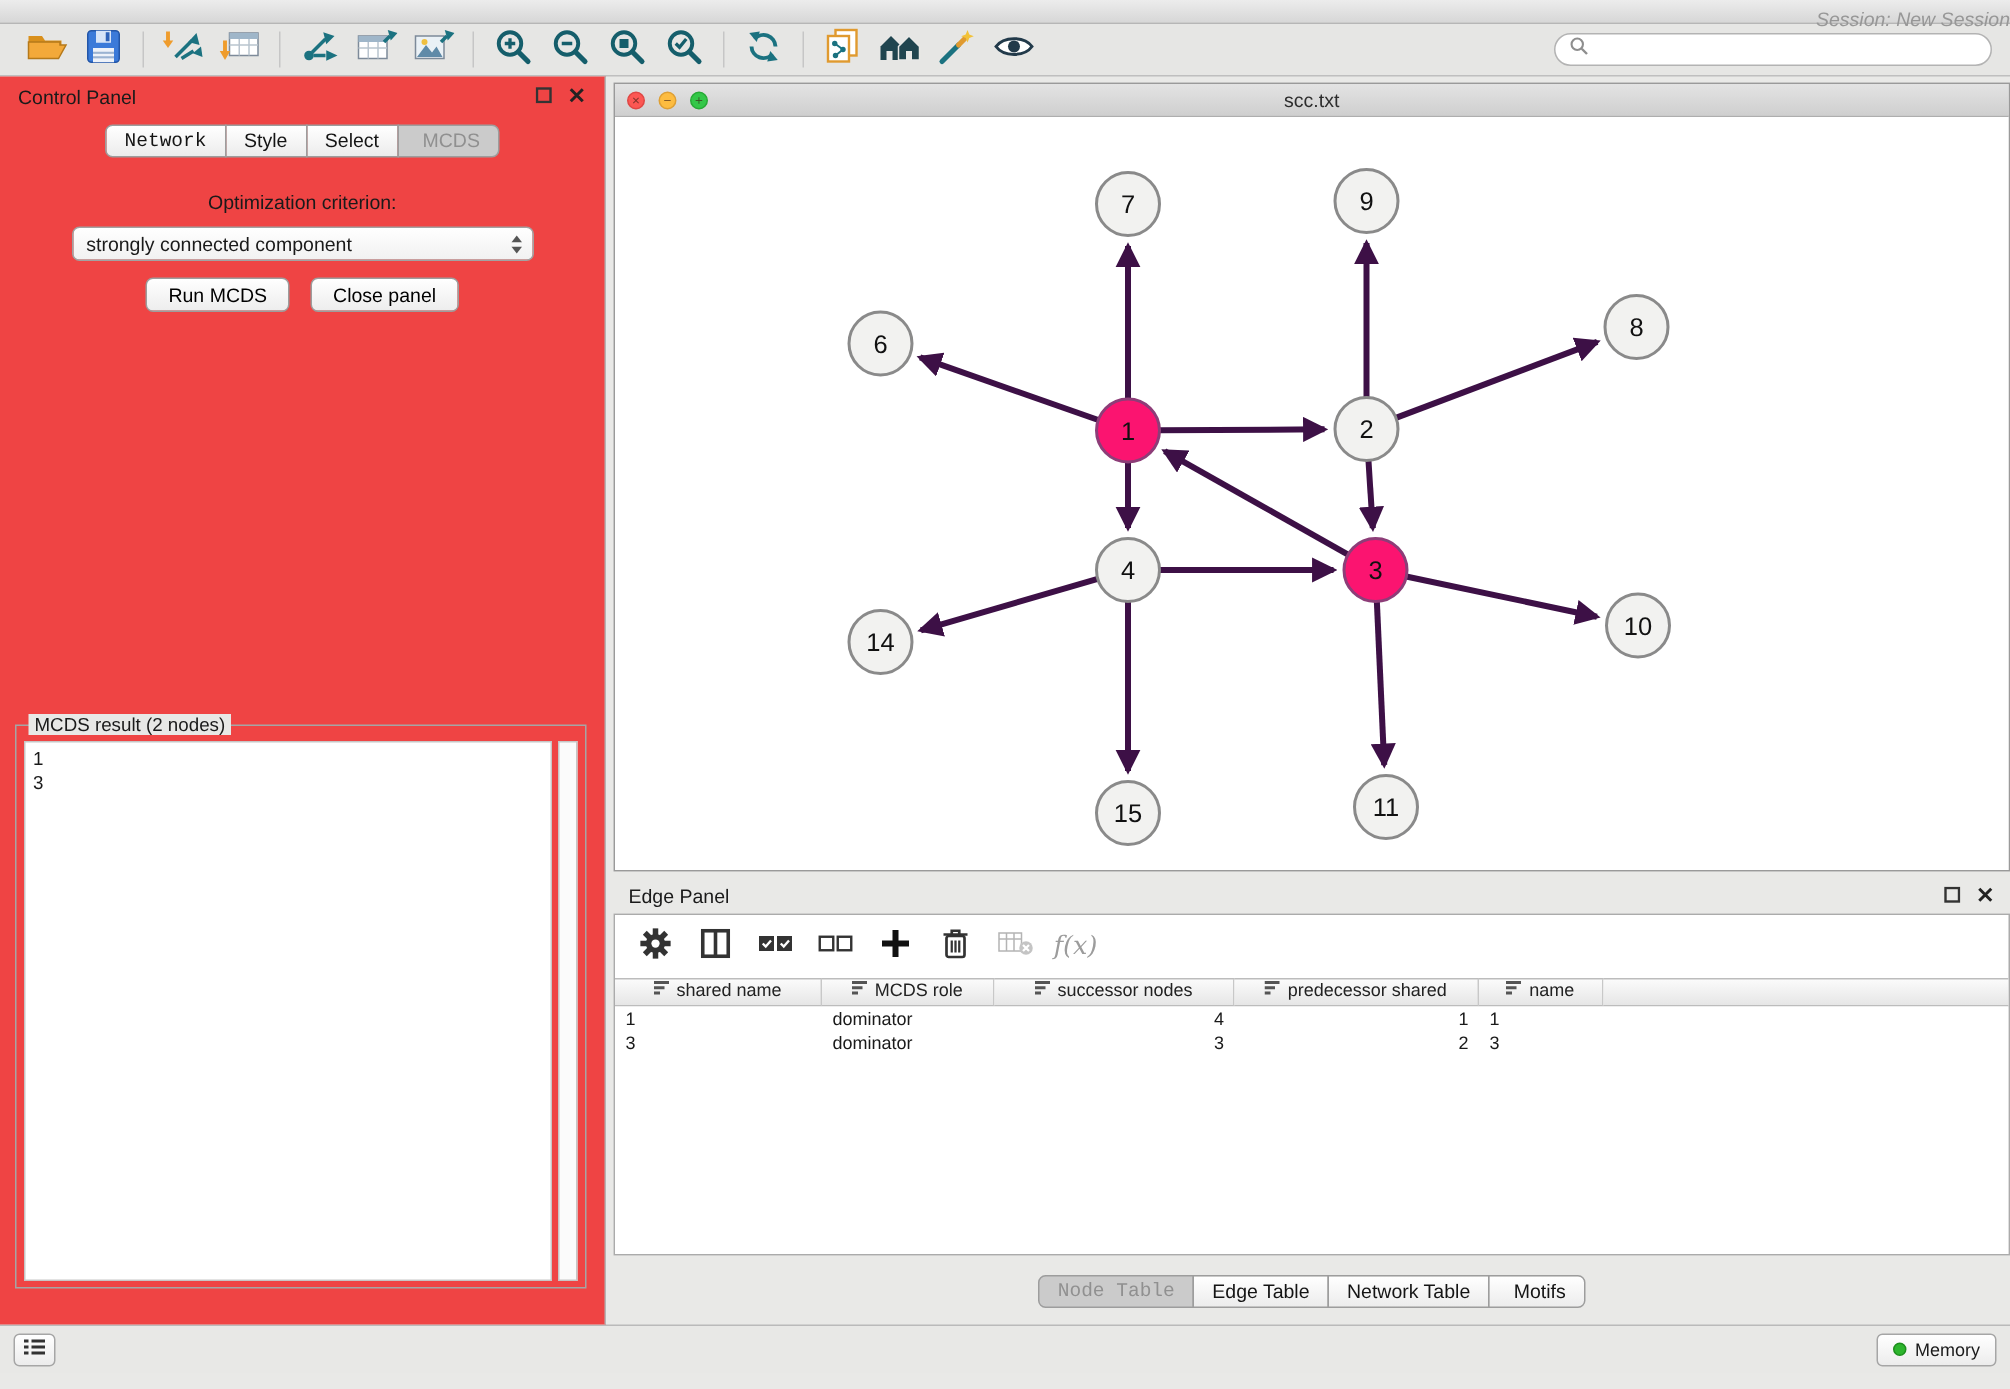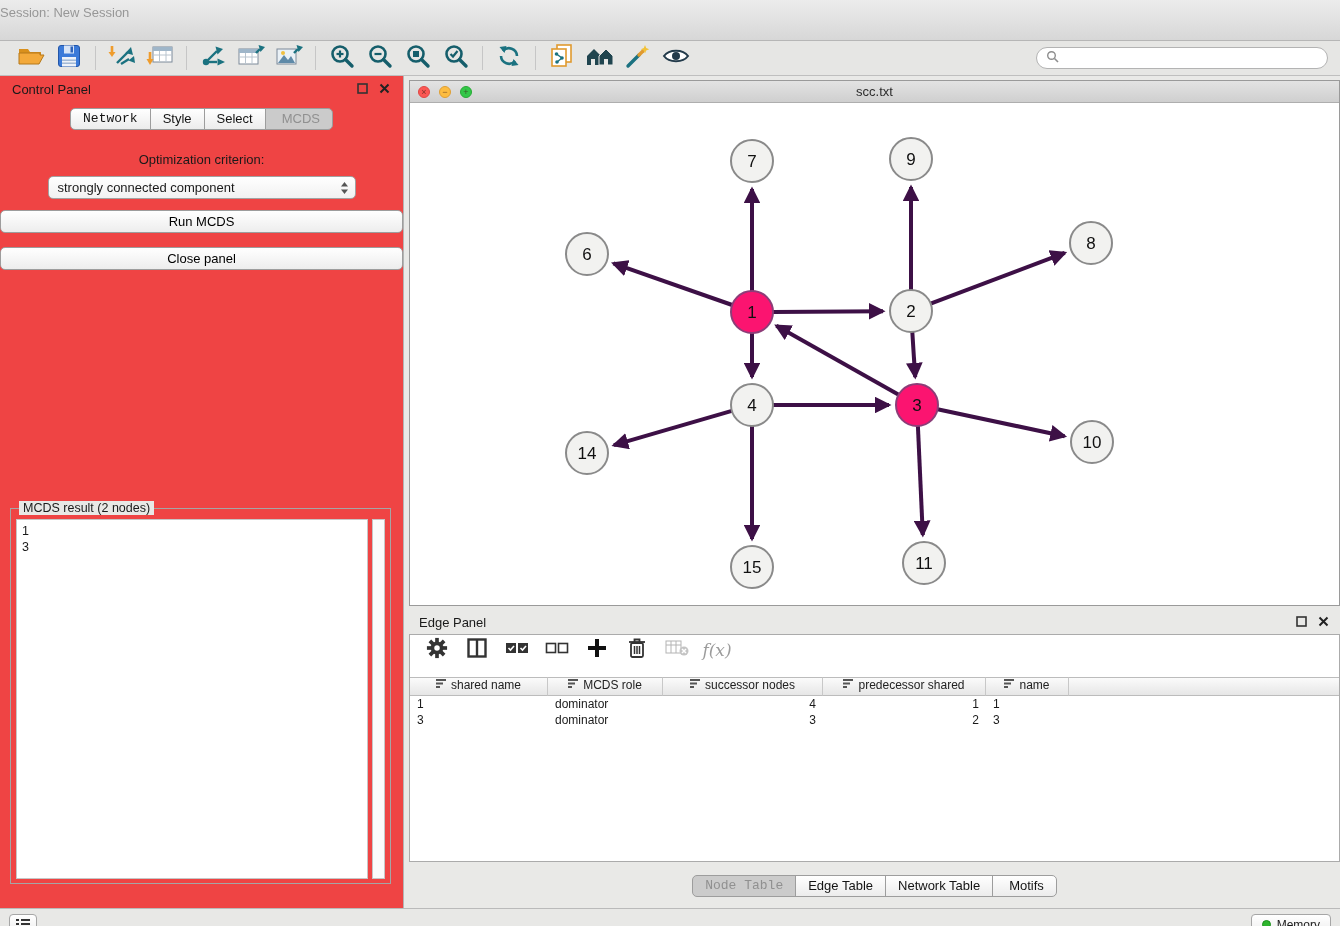--- a/index.html
+++ b/index.html
@@ -1,21 +1,21 @@
 <!DOCTYPE html>
 <html><head>
 <meta charset="utf-8">
 <style>
   * { margin:0; padding:0; box-sizing:border-box; }
   html,body { width:1340px; height:926px; overflow:hidden; }
   body { font-family:"Liberation Sans", sans-serif; background:#e9e9e7; color:#1a1a1a; }
 
   
-  .titlebar { height:41px; background:linear-gradient(#ececec,#d7d7d7); border-bottom:1px solid #b6b6b6;
-    text-align:left; line-height:26px; font-size:13px; color:#979797; }
+  .titlebar { height:16px; background:linear-gradient(#ececec,#d7d7d7); border-bottom:1px solid #b6b6b6;
+    text-align:right; line-height:26px; font-size:13px; color:#979797;font-style:italic; }
 
   
   .toolbar { height:35px; background:#e6e6e4; border-bottom:1px solid #bfbfbf; display:flex; align-items:center; padding:0 12px; }
   .tbtn { width:38px; height:30px; display:flex; align-items:center; justify-content:center; cursor:default; }
   .tsep { width:1px; height:24px; background:#c6c6c6; margin:0 7px; }
   .searchbox { margin-left:auto; width:292px; height:22px; background:#fff; border:1px solid #b3b3b3;
     border-radius:12px; display:flex; align-items:center; padding:0 9px; gap:5px; }
   .searchbox input { border:none; outline:none; flex:1; font-size:12px; font-family:"Liberation Sans",sans-serif; background:transparent; }
 
   
@@ -30,21 +30,21 @@
   .seg { font-size:13px; padding:2px 12px; background:linear-gradient(#ffffff,#ececec); border:1px solid #9d9d9d;
     margin-left:-1px; line-height:16px; color:#141414; }
   .seg:first-child { border-radius:5px 0 0 5px; margin-left:0;font-family:Liberation Mono, monospace; }
   .seg:last-child { border-radius:0 5px 5px 0;padding-left:16px; }
   .seg-active { background:#cbcbcb; color:#909090; }
   .opt-label { text-align:center; font-size:13px; margin-top:22px; }
   .dd-row { display:flex; justify-content:center; margin-top:9px; }
   .dropdown { width:308px; height:23px; background:linear-gradient(#ffffff,#f1f1f1); border:1px solid #a2a2a2; border-radius:5px;
     display:flex; align-items:center; font-size:13px; padding:0 6px 0 9px; }
   .dropdown .dd-arrows { margin-left:auto; display:flex; align-items:center; }
-  .btn-row { display:flex; justify-content:center; gap:14px; margin-top:11px;flex-direction:column; }
+  .btn-row { display:flex; justify-content:center; gap:14px; margin-top:11px; }
   .pbtn { height:23px; padding:0 14px; font-size:13px; background:linear-gradient(#ffffff,#ededed);
     border:1px solid #9d9d9d; border-radius:5px; line-height:21px; }
   .result-box { position:absolute; left:10px; width:381px; top:432px; height:376px; border:1px solid #a5a5a5; }
   .result-legend { position:absolute; top:-8px; left:8px; background:#e8e8e6; padding:0 4px; font-size:12.5px; }
   .result-white { position:absolute; left:5px; right:22px; top:10px; bottom:4px; background:#fff; border:1px solid #c6c6c6;
     padding:3px 5px; font-size:12.5px; line-height:16px; overflow:hidden; }
   .result-scroll { position:absolute; right:5px; width:13px; top:10px; bottom:4px; background:#fbfbfb; border:1px solid #c6c6c6; }
 
   
   .right { flex:1; padding:4px 0 0 5px; display:flex; flex-direction:column; }
@@ -59,21 +59,21 @@
   .light.yellow { background:#fdbc40; border:1px solid #de9f34; }
   .light.green { background:#33c748; border:1px solid #27aa35; }
   .net-canvas { flex:1; position:relative; background:#fff; }
   .net-canvas svg { position:absolute; left:0; top:0; }
   .net-canvas svg text { font-family:"Liberation Sans",sans-serif; }
 
   
   .table-panel { margin-top:4px; height:294px; display:flex; flex-direction:column; }
   .tp-header { height:24px; display:flex; align-items:center; padding:0 10px; font-size:13px; }
   .tp-body { height:228px; background:#fff; border:1px solid #ababab; display:flex; flex-direction:column; overflow:hidden; }
-  .tp-toolbar { height:42px; display:flex; gap:10px; padding:0 12px; }
+  .tp-toolbar { height:42px; display:flex; align-items:center; gap:10px; padding:0 12px; }
   .tp-tool { width:30px; height:30px; display:flex; align-items:center; justify-content:center; }
   .fx { font-family:"DejaVu Serif", serif; font-style:italic; font-size:17px; color:#9c9c9c; }
   .tbl-header { display:flex; height:19px; }
   .th { display:flex; align-items:flex-start; justify-content:center; gap:4px; font-size:12px; color:#222;
     background:linear-gradient(#fbfbfb,#e6e6e6); border-top:1px solid #bcbcbc; border-bottom:1px solid #bcbcbc;
     border-right:1px solid #c8c8c8; overflow:hidden; white-space:nowrap; }
   .th-fill { flex:1; border-right:none; }
   .tbl-body { flex:1; background:#fff; }
   .tr { display:flex; height:16px; }
   .td { font-size:12px; line-height:16px; padding:0 7px; white-space:nowrap; overflow:hidden; }

